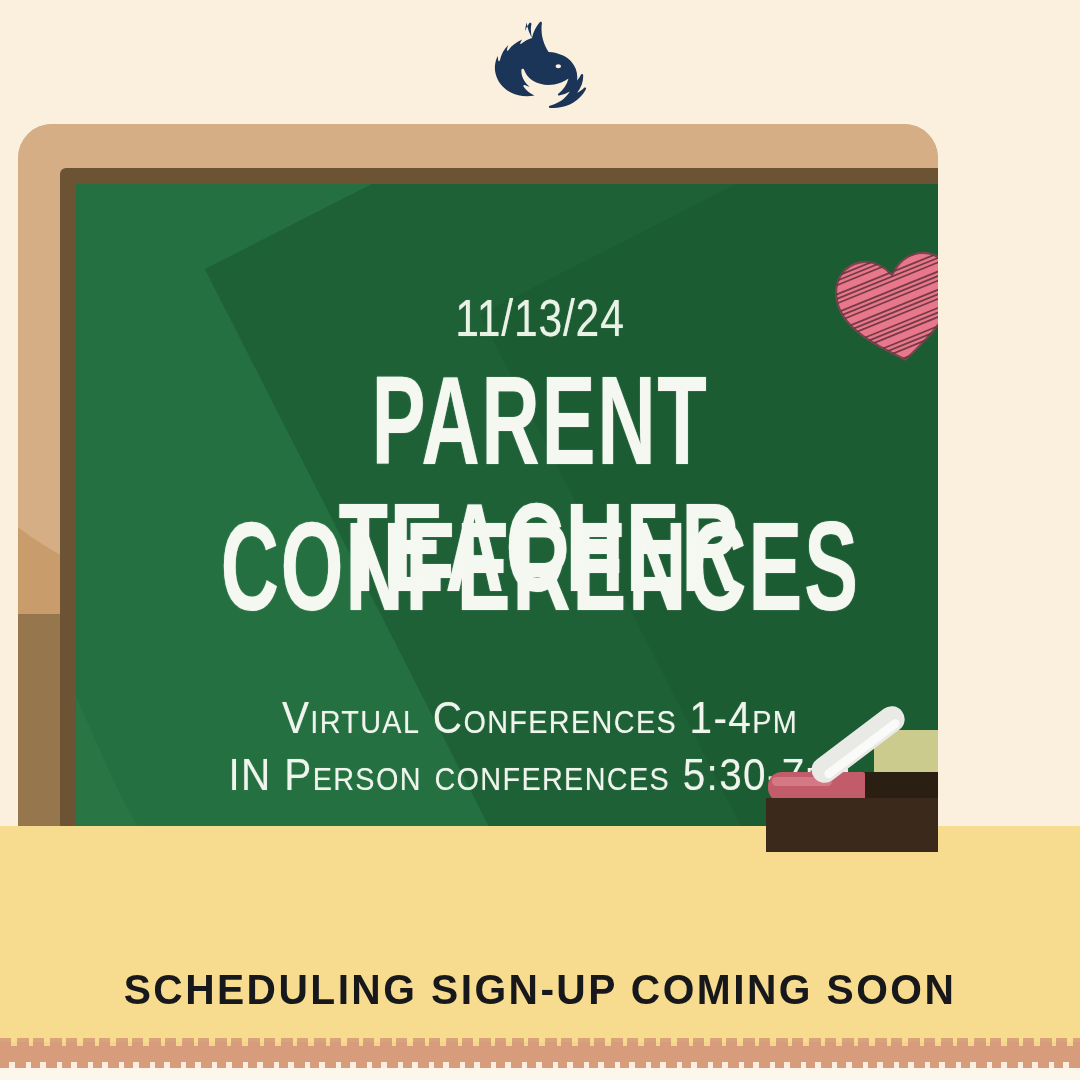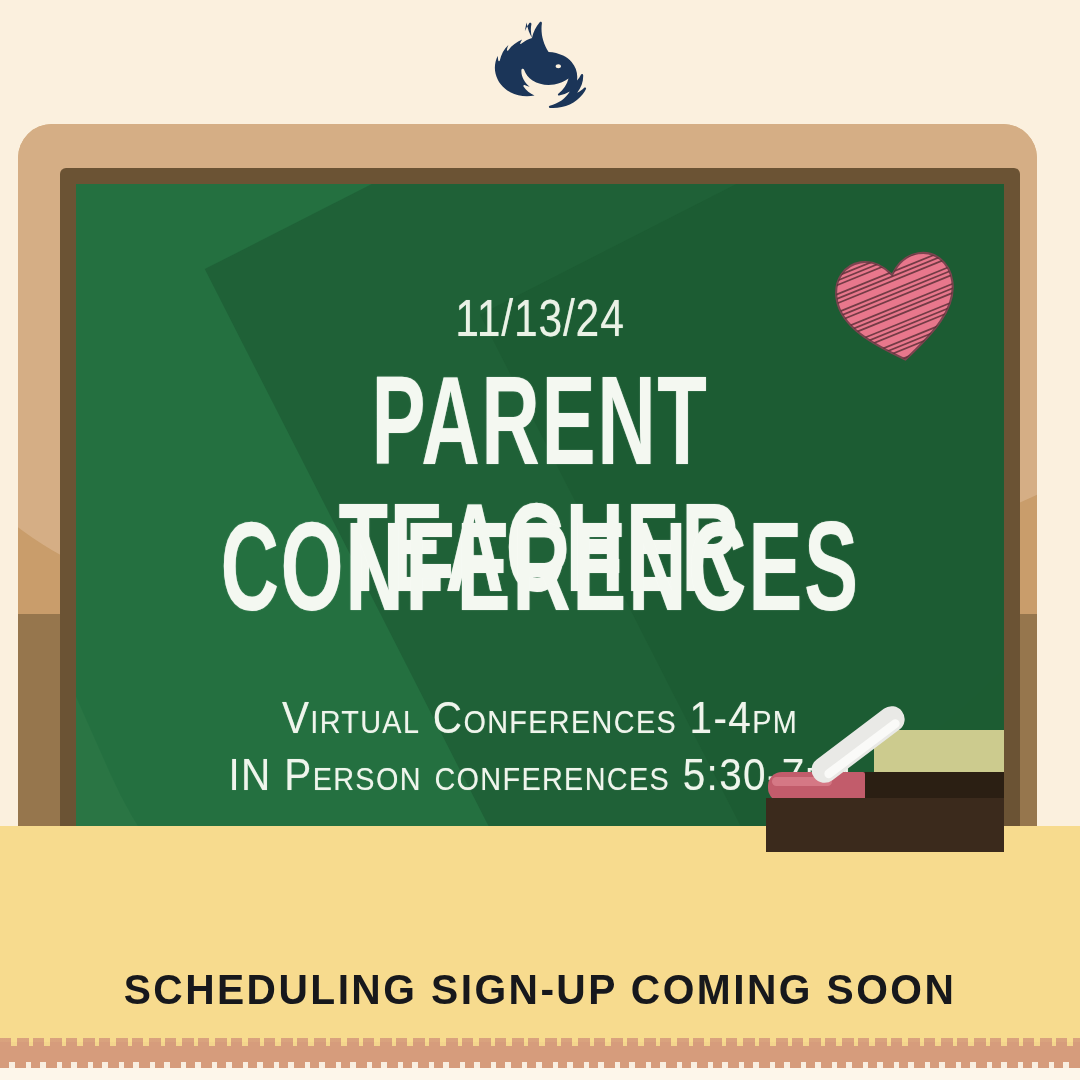--- a/index.html
+++ b/index.html
@@ -14,21 +14,21 @@
 
   
   .logo-wrap{
     position:absolute;left:0;top:14px;width:1080px;height:100px;
     display:flex;align-items:center;justify-content:center;
   }
   .logo-wrap svg{display:block;}
 
   
   .board-frame{
-    position:absolute;left:18px;top:124px;width:1019px;height:790px;
+    position:absolute;left:18px;top:124px;width:920px;height:790px;
     background:#C99D6B;border-radius:34px;overflow:hidden;
   }
   .frame-sheen{
     position:absolute;left:-120px;top:-420px;width:1500px;height:900px;
     background:#D7B189;border-radius:50%/40%;
     transform:rotate(-13deg);
     opacity:.85;
   }
   .frame-lower{
     position:absolute;left:0;bottom:0;width:100%;height:300px;

